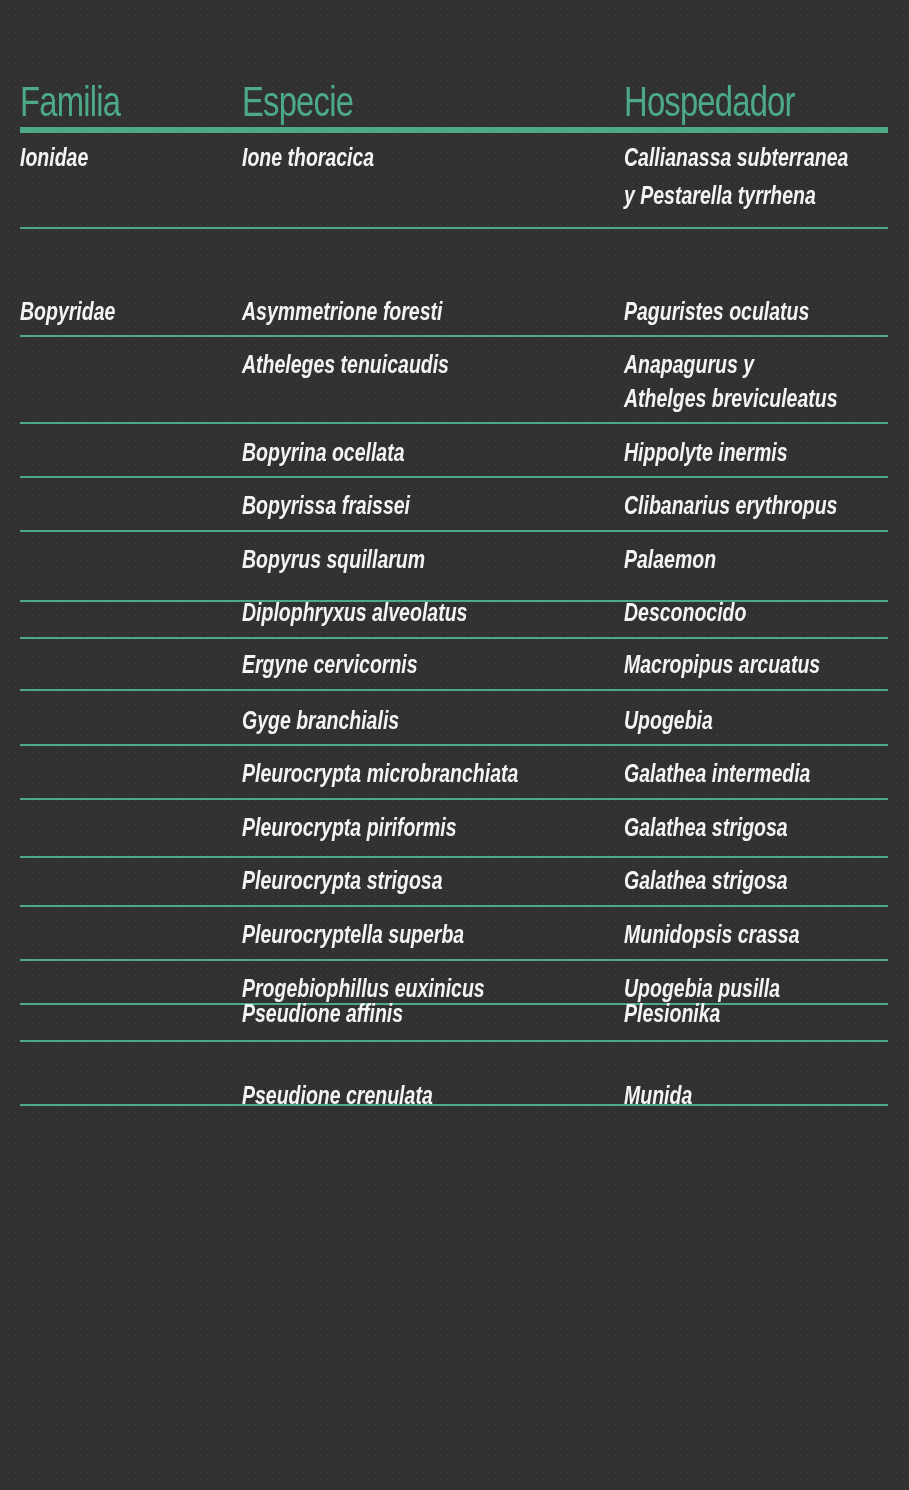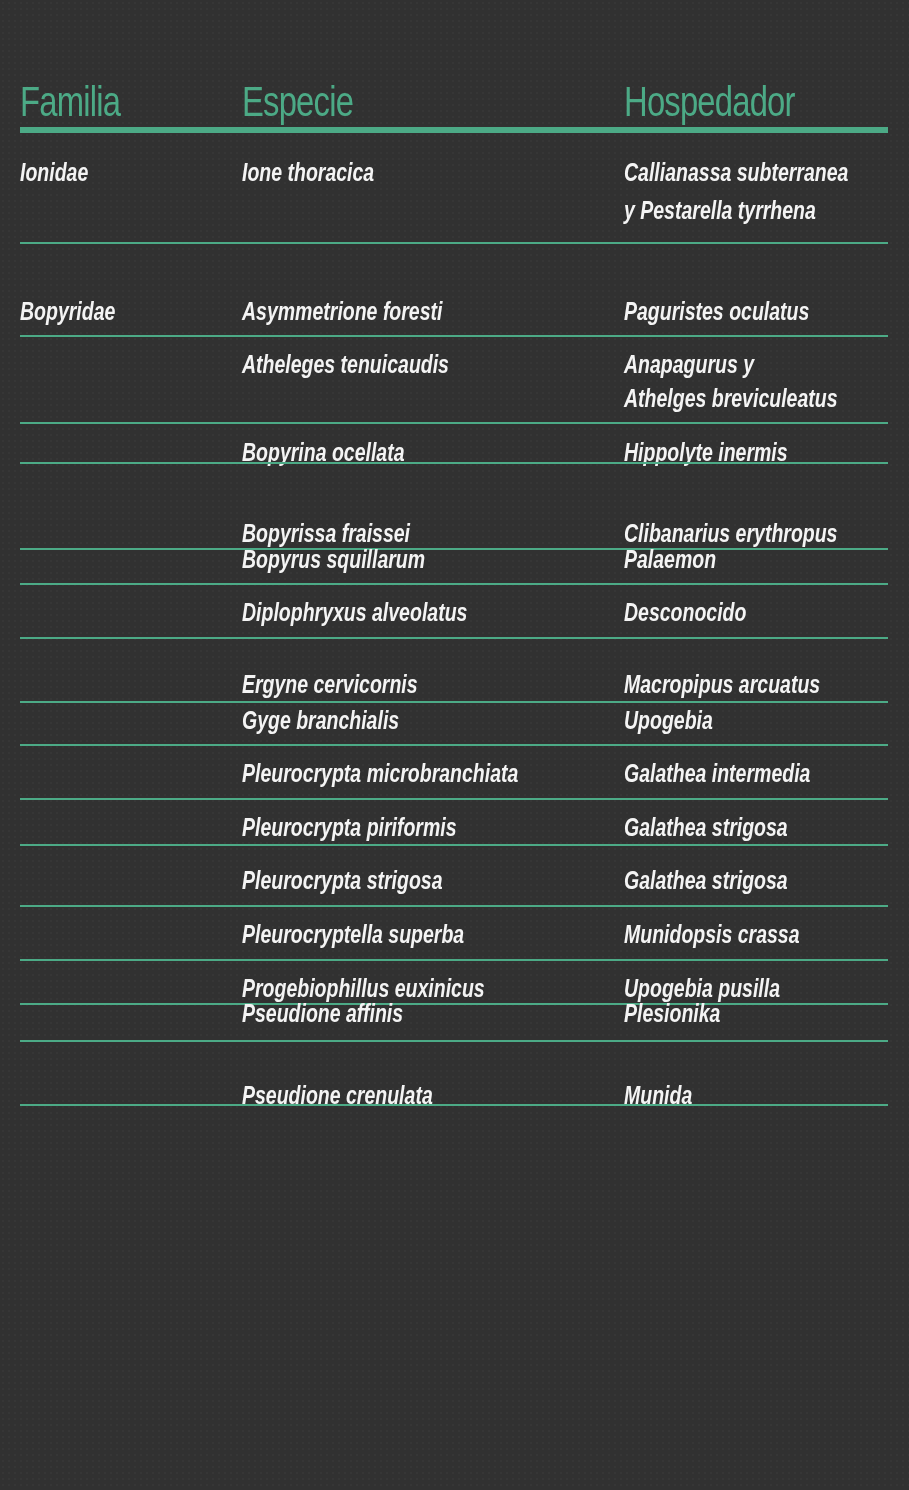--- a/index.html
+++ b/index.html
@@ -26,21 +26,21 @@
 <body>
 
 <div class="table">
   <div class="header">
     <div class="h" style="left:0">Familia</div>
     <div class="h" style="left:222px">Especie</div>
     <div class="h" style="left:604px">Hospedador</div>
   </div>
   <div class="rule-main"></div>
 
-  <div class="row" style="top:152px;height:92px">
+  <div class="row" style="top:137px;height:92px">
     <div class="cell c0" style="top:2px">Ionidae</div>
     <div class="cell c1" style="top:2px">Ione thoracica</div>
     <div class="cell c2" style="top:2px">Callianassa subterranea</div>
     <div class="cell c2" style="top:40px">y Pestarella tyrrhena</div>
     <div class="line"></div>
   </div>
 
   <div class="row" style="top:292px;height:45px">
     <div class="cell c0" style="top:1px">Bopyridae</div>
     <div class="cell c1" style="top:1px">Asymmetrione foresti</div>
@@ -48,56 +48,56 @@
     <div class="line"></div>
   </div>
 
   <div class="row" style="top:337px;height:87px">
     <div class="cell c1" style="top:9px">Atheleges tenuicaudis</div>
     <div class="cell c2" style="top:9px">Anapagurus y</div>
     <div class="cell c2" style="top:43px">Athelges breviculeatus</div>
     <div class="line"></div>
   </div>
 
-  <div class="row" style="top:424px;height:40px">
+  <div class="row" style="top:424px;height:54px">
     <div class="cell c1" style="top:10px">Bopyrina ocellata</div>
     <div class="cell c2" style="top:10px">Hippolyte inermis</div>
     <div class="line"></div>
   </div>
-  <div class="row" style="top:506px;height:44px">
+  <div class="row" style="top:478px;height:54px">
     <div class="cell c1" style="top:9px">Bopyrissa fraissei</div>
     <div class="cell c2" style="top:9px">Clibanarius erythropus</div>
     <div class="line"></div>
   </div>
-  <div class="row" style="top:532px;height:53px">
+  <div class="row" style="top:532px;height:70px">
     <div class="cell c1" style="top:9px">Bopyrus squillarum</div>
     <div class="cell c2" style="top:9px">Palaemon</div>
     <div class="line"></div>
   </div>
   <div class="row" style="top:585px;height:54px">
     <div class="cell c1" style="top:9px">Diplophryxus alveolatus</div>
     <div class="cell c2" style="top:9px">Desconocido</div>
     <div class="line"></div>
   </div>
-  <div class="row" style="top:657px;height:46px">
+  <div class="row" style="top:637px;height:54px">
     <div class="cell c1" style="top:9px">Ergyne cervicornis</div>
     <div class="cell c2" style="top:9px">Macropipus arcuatus</div>
     <div class="line"></div>
   </div>
   <div class="row" style="top:693px;height:53px">
     <div class="cell c1" style="top:9px">Gyge branchialis</div>
     <div class="cell c2" style="top:9px">Upogebia</div>
     <div class="line"></div>
   </div>
   <div class="row" style="top:746px;height:54px">
     <div class="cell c1" style="top:9px">Pleurocrypta microbranchiata</div>
     <div class="cell c2" style="top:9px">Galathea intermedia</div>
     <div class="line"></div>
   </div>
-  <div class="row" style="top:800px;height:46px">
+  <div class="row" style="top:800px;height:58px">
     <div class="cell c1" style="top:9px">Pleurocrypta piriformis</div>
     <div class="cell c2" style="top:9px">Galathea strigosa</div>
     <div class="line"></div>
   </div>
   <div class="row" style="top:853px;height:54px">
     <div class="cell c1" style="top:9px">Pleurocrypta strigosa</div>
     <div class="cell c2" style="top:9px">Galathea strigosa</div>
     <div class="line"></div>
   </div>
   <div class="row" style="top:907px;height:54px">

